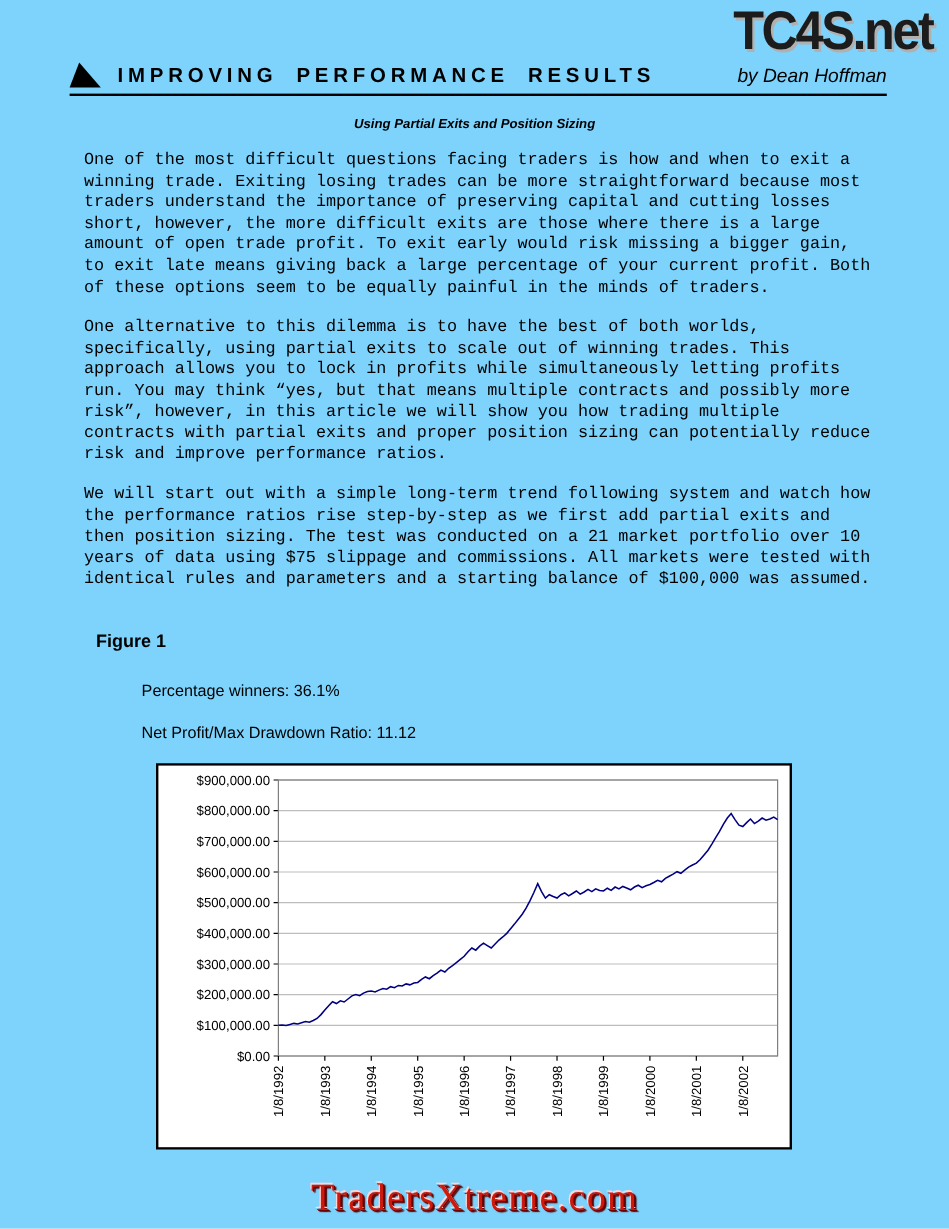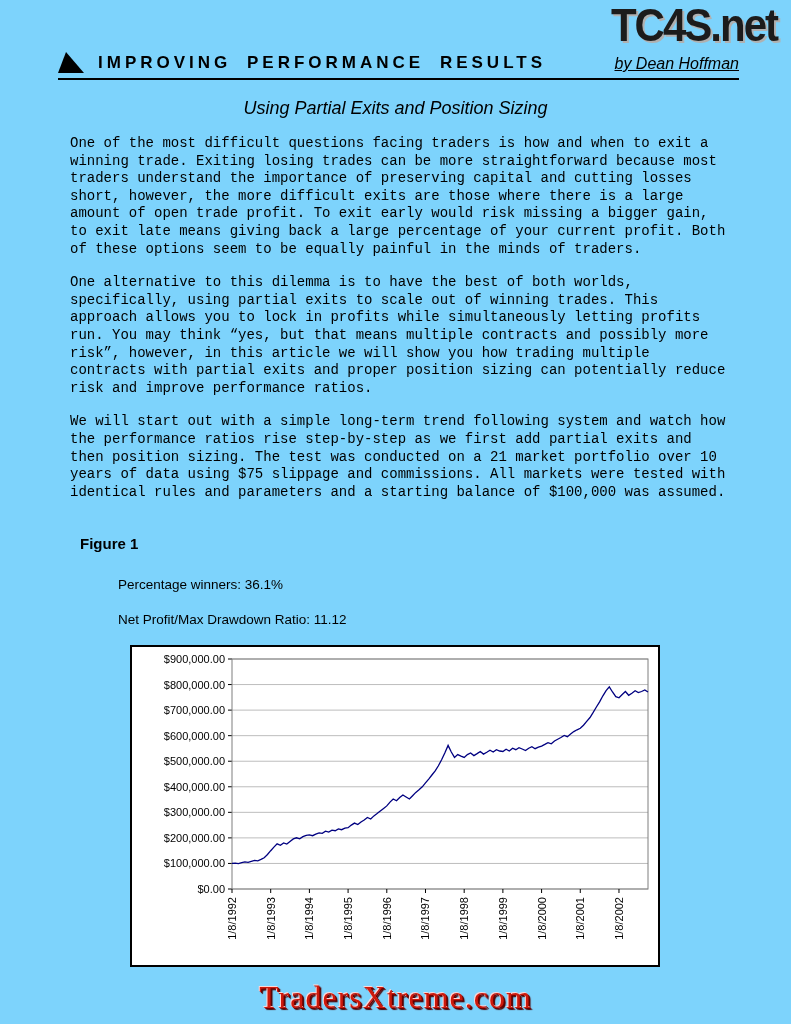--- a/index.html
+++ b/index.html
@@ -24,26 +24,26 @@
     width:0; height:0; display:inline-block;
     border-left:8px solid transparent; border-right:18px solid transparent;
     border-bottom:21px solid #000; margin-right:14px;
   }
   .header-title {
     font-family:"Liberation Sans", sans-serif; font-weight:bold;
     font-size:17px; letter-spacing:4px; word-spacing:7px; white-space:nowrap;
   }
   .byline {
     margin-left:auto; font-family:"Liberation Sans", sans-serif;
-    font-style:italic; font-size:16px; white-space:nowrap;text-decoration:underline;
+    font-style:italic; font-size:16px; white-space:nowrap;
   }
   .article-title {
     text-align:center; margin-top:18px;
     font-family:"Liberation Sans", sans-serif;
-    font-weight:normal; font-style:italic; font-size:18px;
+    font-weight:bold; font-style:italic; font-size:11px;
   }
   .body-para { margin:16px 60px 0 70px; font-size:14px; line-height:17.6px;font-family:Liberation Mono, monospace; }
   .figure-row { position:relative; height:48px; margin-top:20px; }
   .figure-label {
     position:absolute; left:80px; top:14px;
     font-family:"Liberation Sans", sans-serif; font-weight:bold; font-size:15px;
   }
   .watermark {
     position:absolute; left:50%; top:-6px; transform:translateX(-50%);
     font-family:"Liberation Serif", serif; font-weight:bold;

